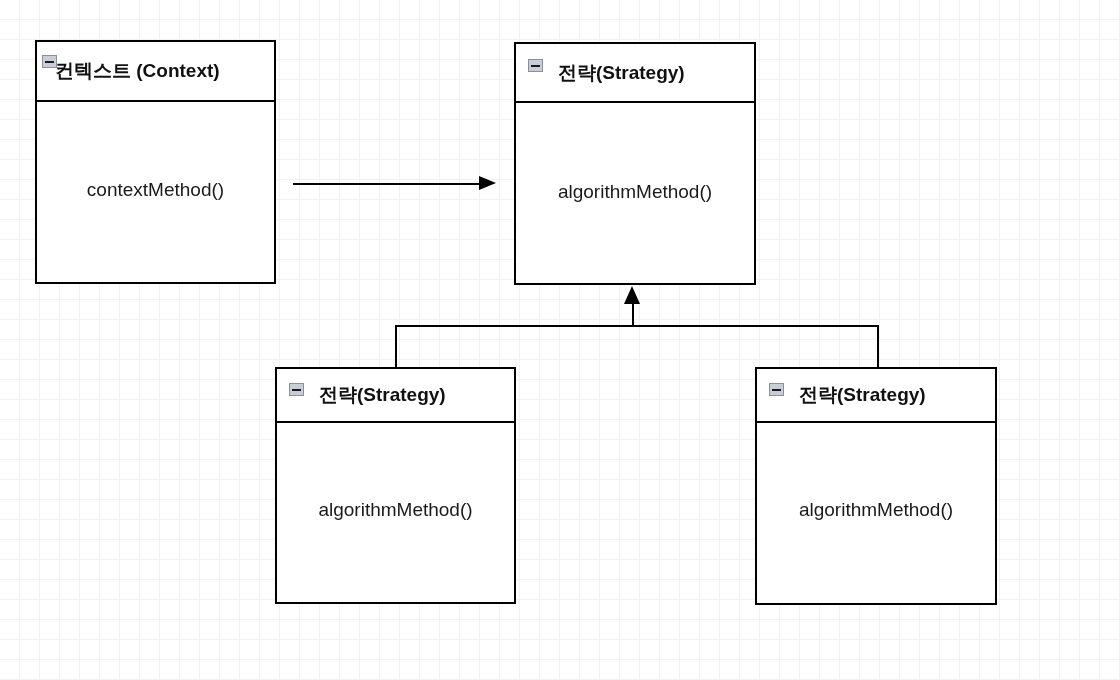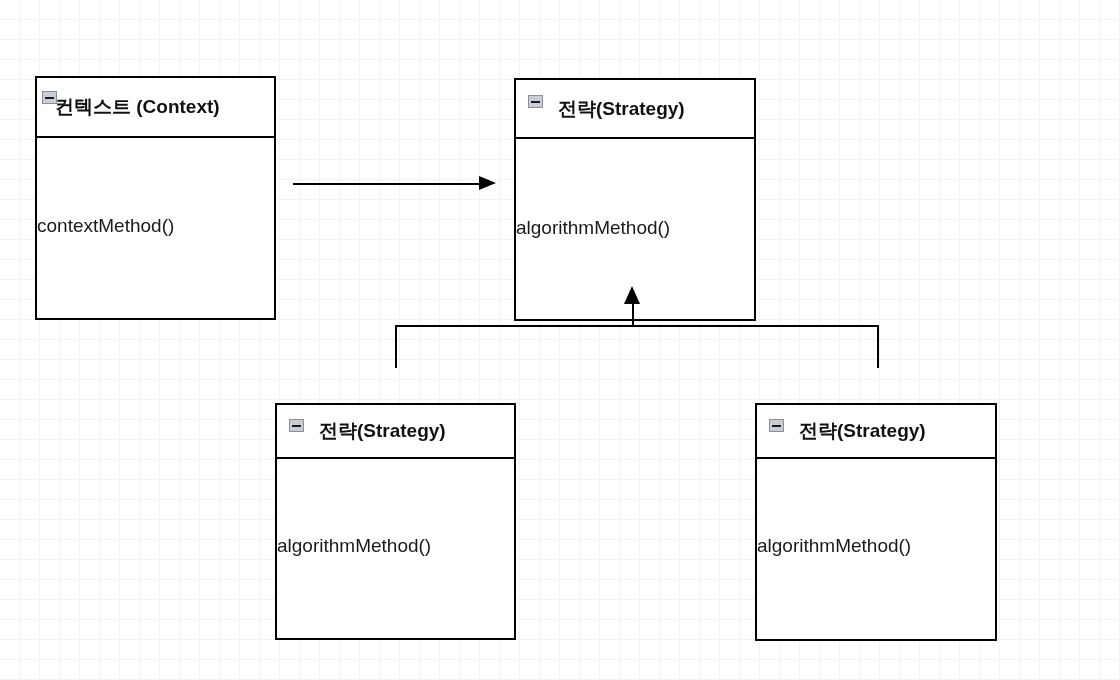--- a/index.html
+++ b/index.html
@@ -30,21 +30,20 @@
   }
 
   
   .uml-class {
     position: absolute;
     box-sizing: border-box;
     background: #ffffff;
     border: 2px solid #000000;
     display: flex;
     flex-direction: column;
-    margin-top: 36px;
   }
   .uml-header {
     position: relative;
     box-sizing: border-box;
     border-bottom: 2px solid #000000;
     display: flex;
     align-items: center;
     background: #ffffff;
   }
   .uml-title {
@@ -55,20 +54,21 @@
   }
   .uml-body {
     flex: 1;
     position: relative;
     background: #ffffff;
   }
   .uml-member {
     position: absolute;
     left: 0;
     right: 0;
+    text-align: center;
     color: #1a1a1a;
     white-space: nowrap;
   }
 
   
   .collapse-icon {
     position: absolute;
     width: 15px;
     height: 13px;
     box-sizing: border-box;

